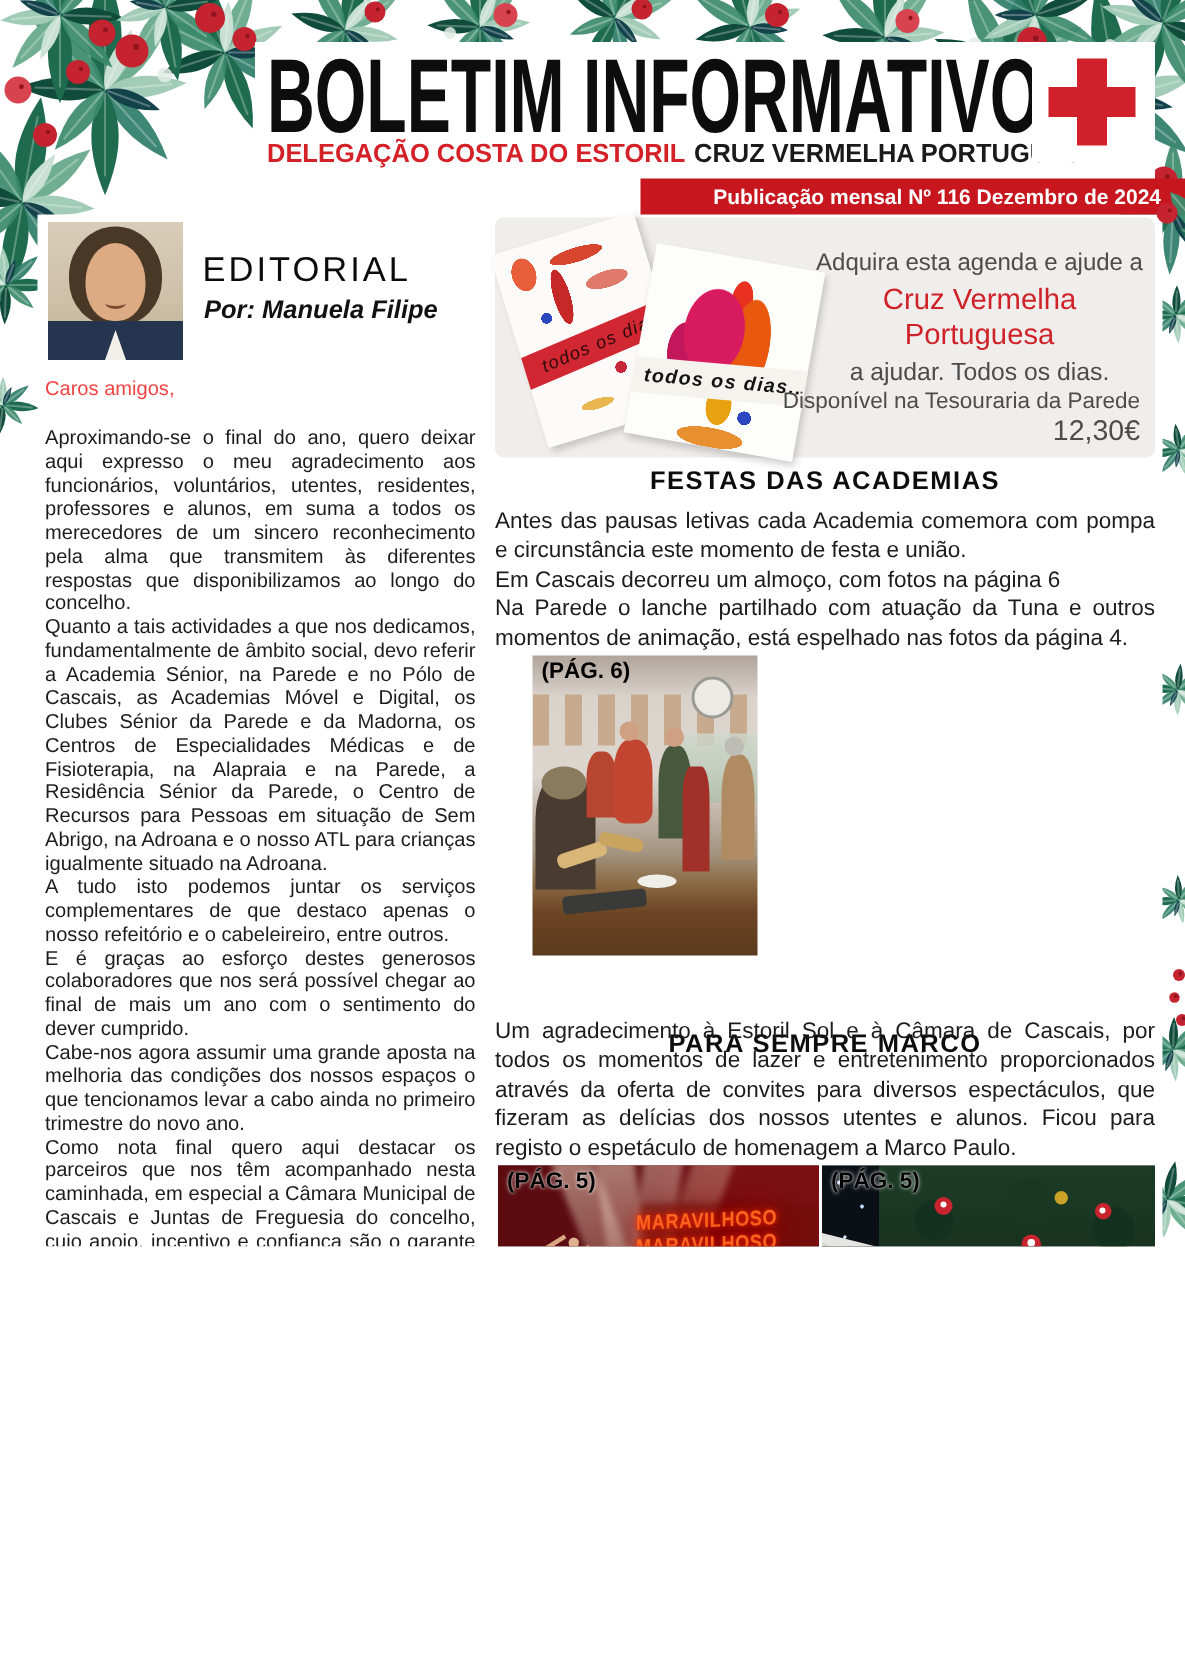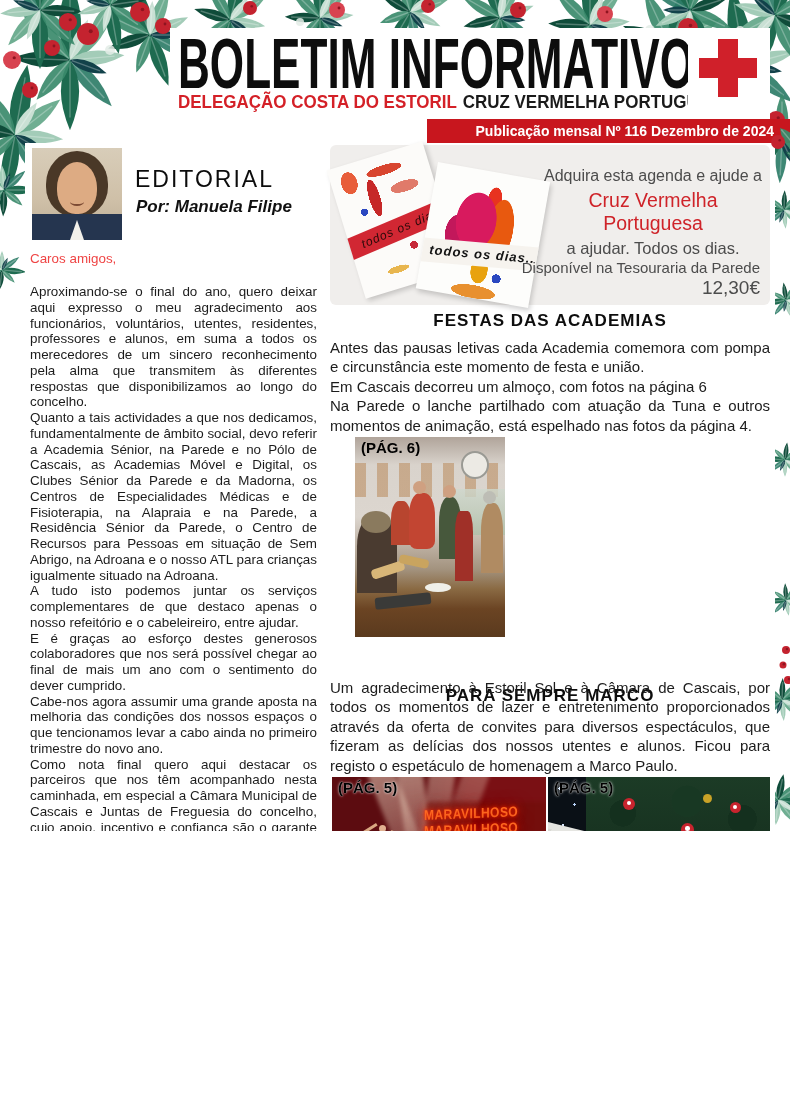--- a/index.html
+++ b/index.html
@@ -1216,21 +1216,21 @@
       <span class="blob smile"></span>
       <span class="blob shirt"></span>
       <span class="blob collar"></span>
     </div>
     <div id="edit-head">EDITORIAL</div>
     <div id="edit-byline">Por: Manuela Filipe</div>
     <div id="salutation">Caros amigos,</div>
     <div id="edit-body">
       <p>Aproximando-se o final do ano, quero deixar aqui expresso o meu agradecimento aos funcionários, voluntários, utentes, residentes, professores e alunos, em suma a todos os merecedores de um sincero reconhecimento pela alma que transmitem às diferentes respostas que disponibilizamos ao longo do concelho.</p>
       <p>Quanto a tais actividades a que nos dedicamos, fundamentalmente de âmbito social, devo referir a Academia Sénior, na Parede e no Pólo de Cascais, as Academias Móvel e Digital, os Clubes Sénior da Parede e da Madorna, os Centros de Especialidades Médicas e de Fisioterapia, na Alapraia e na Parede, a Residência Sénior da Parede, o Centro de Recursos para Pessoas em situação de Sem Abrigo, na Adroana e o nosso ATL para crianças igualmente situado na Adroana.</p>
-      <p>A tudo isto podemos juntar os serviços complementares de que destaco apenas o nosso refeitório e o cabeleireiro, entre ajudar.</p>
+      <p>A tudo isto podemos juntar os serviços complementares de que destaco apenas o nosso refeitório e o cabeleireiro, entre outros.</p>
       <p>E é graças ao esforço destes generosos colaboradores que nos será possível chegar ao final de mais um ano com o sentimento do dever cumprido.</p>
       <p>Cabe-nos agora assumir uma grande aposta na melhoria das condições dos nossos espaços o que tencionamos levar a cabo ainda no primeiro trimestre do novo ano.</p>
       <p>Como nota final quero aqui destacar os parceiros que nos têm acompanhado nesta caminhada, em especial a Câmara Municipal de Cascais e Juntas de Freguesia do concelho, cujo apoio, incentivo e confiança são o garante de que aplicaremos o melhor do nosso esforço para fazermos sempre mais e melhor.</p>
     </div>
 
     <div id="ad-box">
       <div id="book-back" class="book">
         <span class="paint"></span>
         <span class="banner">todos os dias</span>
       </div>

